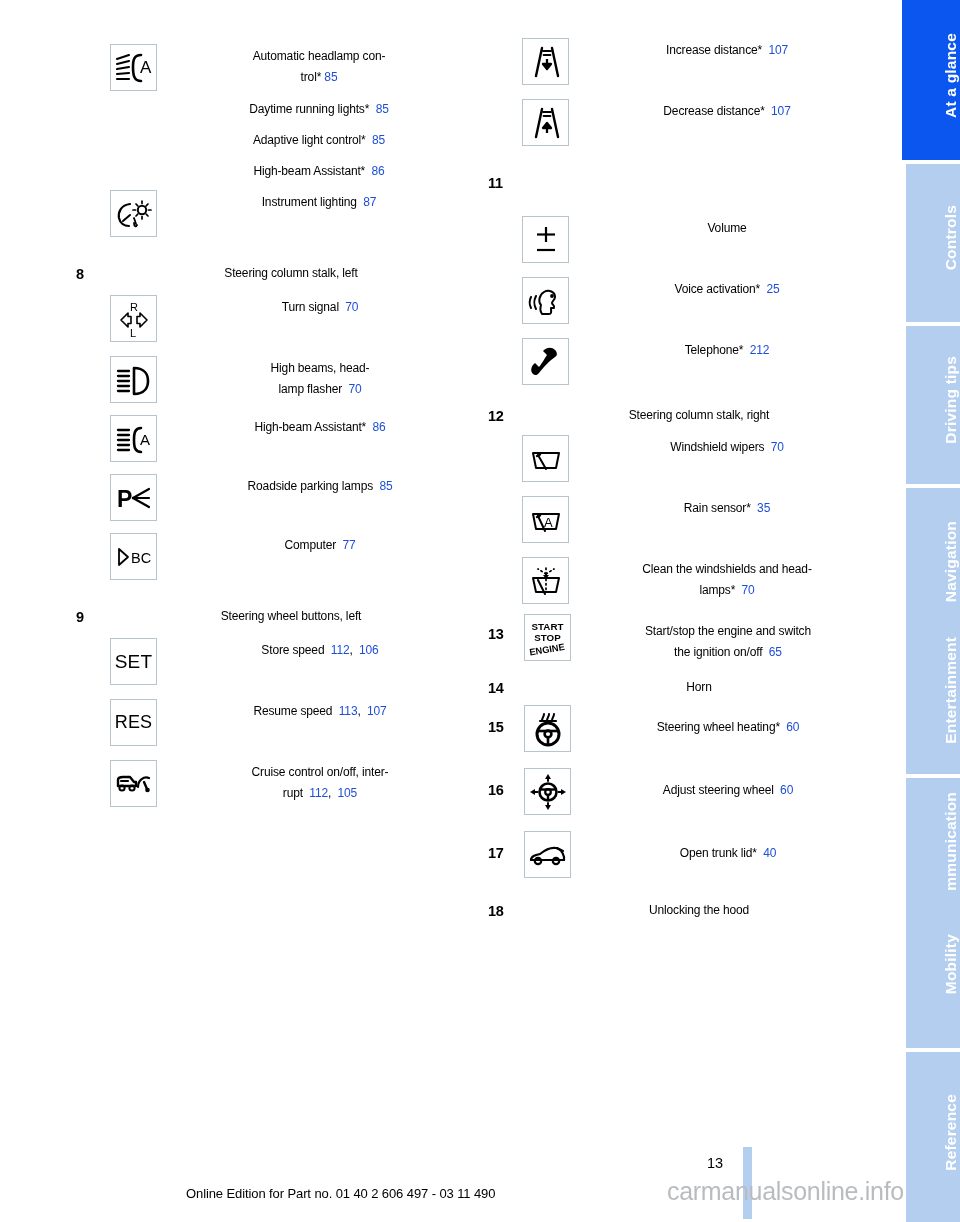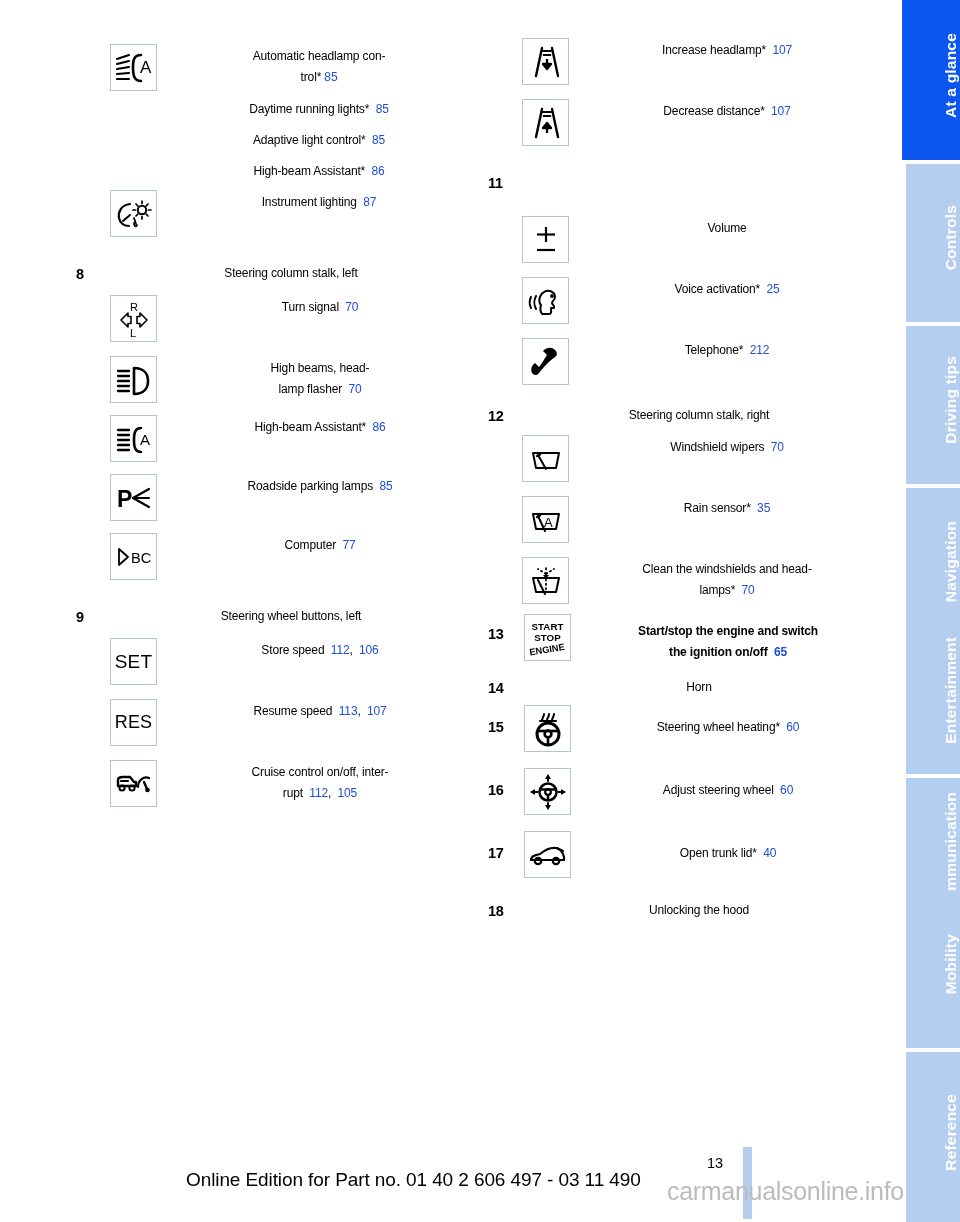--- a/index.html
+++ b/index.html
@@ -145,22 +145,22 @@
     color: #000;
   }
   #page-num-bar {
     position: absolute;
     left: 743px; top: 0px;
     width: 9px; height: 72px;
     background: #b4cef0;
   }
   #edition-line {
     position: absolute;
-    left: 186px; top: 22px;
-    font-size: 19px;
+    left: 186px; top: 39px;
+    font-size: 13px;
     letter-spacing: -0.1px;
     white-space: nowrap;
   }
   #watermark {
     position: absolute;
     left: 667px; top: 30px;
     font-size: 25px;
     color: #b9bcbf;
     letter-spacing: -0.3px;
     white-space: nowrap;
@@ -456,21 +456,21 @@
             <line x1="32" y1="32" x2="26" y2="4" stroke="#000" stroke-width="2.4" stroke-linecap="round"></line>
             <g stroke="#000" stroke-width="2" stroke-linecap="round">
               <line x1="17" y1="7" x2="25" y2="7"></line>
               <line x1="17.6" y1="11" x2="24.4" y2="11"></line>
             </g>
             <path d="M21 15 L21 24 M17 20 L21 25 L25 20 Z" stroke="#000" stroke-width="2.3" fill="#000" stroke-linejoin="round"></path>
           </svg>
         </div>
       </div>
       <div class="label indent">
-        <span>Increase headlamp*</span>&nbsp;
+        <span>Increase distance*</span>&nbsp;
         <span class="pg">107</span>
       </div>
     </div>
 
     <div class="sp14"></div>
 
     <div class="row">
       <div class="num blank">00</div>
       <div class="icon-cell">
         <div class="icon-box">
@@ -638,21 +638,21 @@
       <div class="num" style="width:32px;flex:0 0 32px;padding-top:10px;">13</div>
       <div class="icon-cell">
         <div class="icon-box">
           <svg width="46" height="44" viewBox="0 0 46 44">
             <text x="23" y="14" text-anchor="middle" font-family="Liberation Sans, sans-serif" font-weight="bold" font-size="10" fill="#000">START</text>
             <text x="23" y="25" text-anchor="middle" font-family="Liberation Sans, sans-serif" font-weight="bold" font-size="10" fill="#000">STOP</text>
             <text x="23" y="37" text-anchor="middle" font-family="Liberation Sans, sans-serif" font-weight="bold" font-size="9.5" fill="#000" transform="rotate(-9 23 37)">ENGINE</text>
           </svg>
         </div>
       </div>
-      <div class="label indent" style="padding-top:7px;font-weight:bold;">
+      <div class="label indent" style="padding-top:7px;">
         <span>Start/stop the engine and switch</span><br>
         <span>the ignition on/off</span>&nbsp;
         <span class="pg">65</span>
       </div>
     </div>
 
     <div class="sp14"></div>
 
     <div class="hrow">
       <div class="num" style="width:32px;flex:0 0 32px;">14</div>

